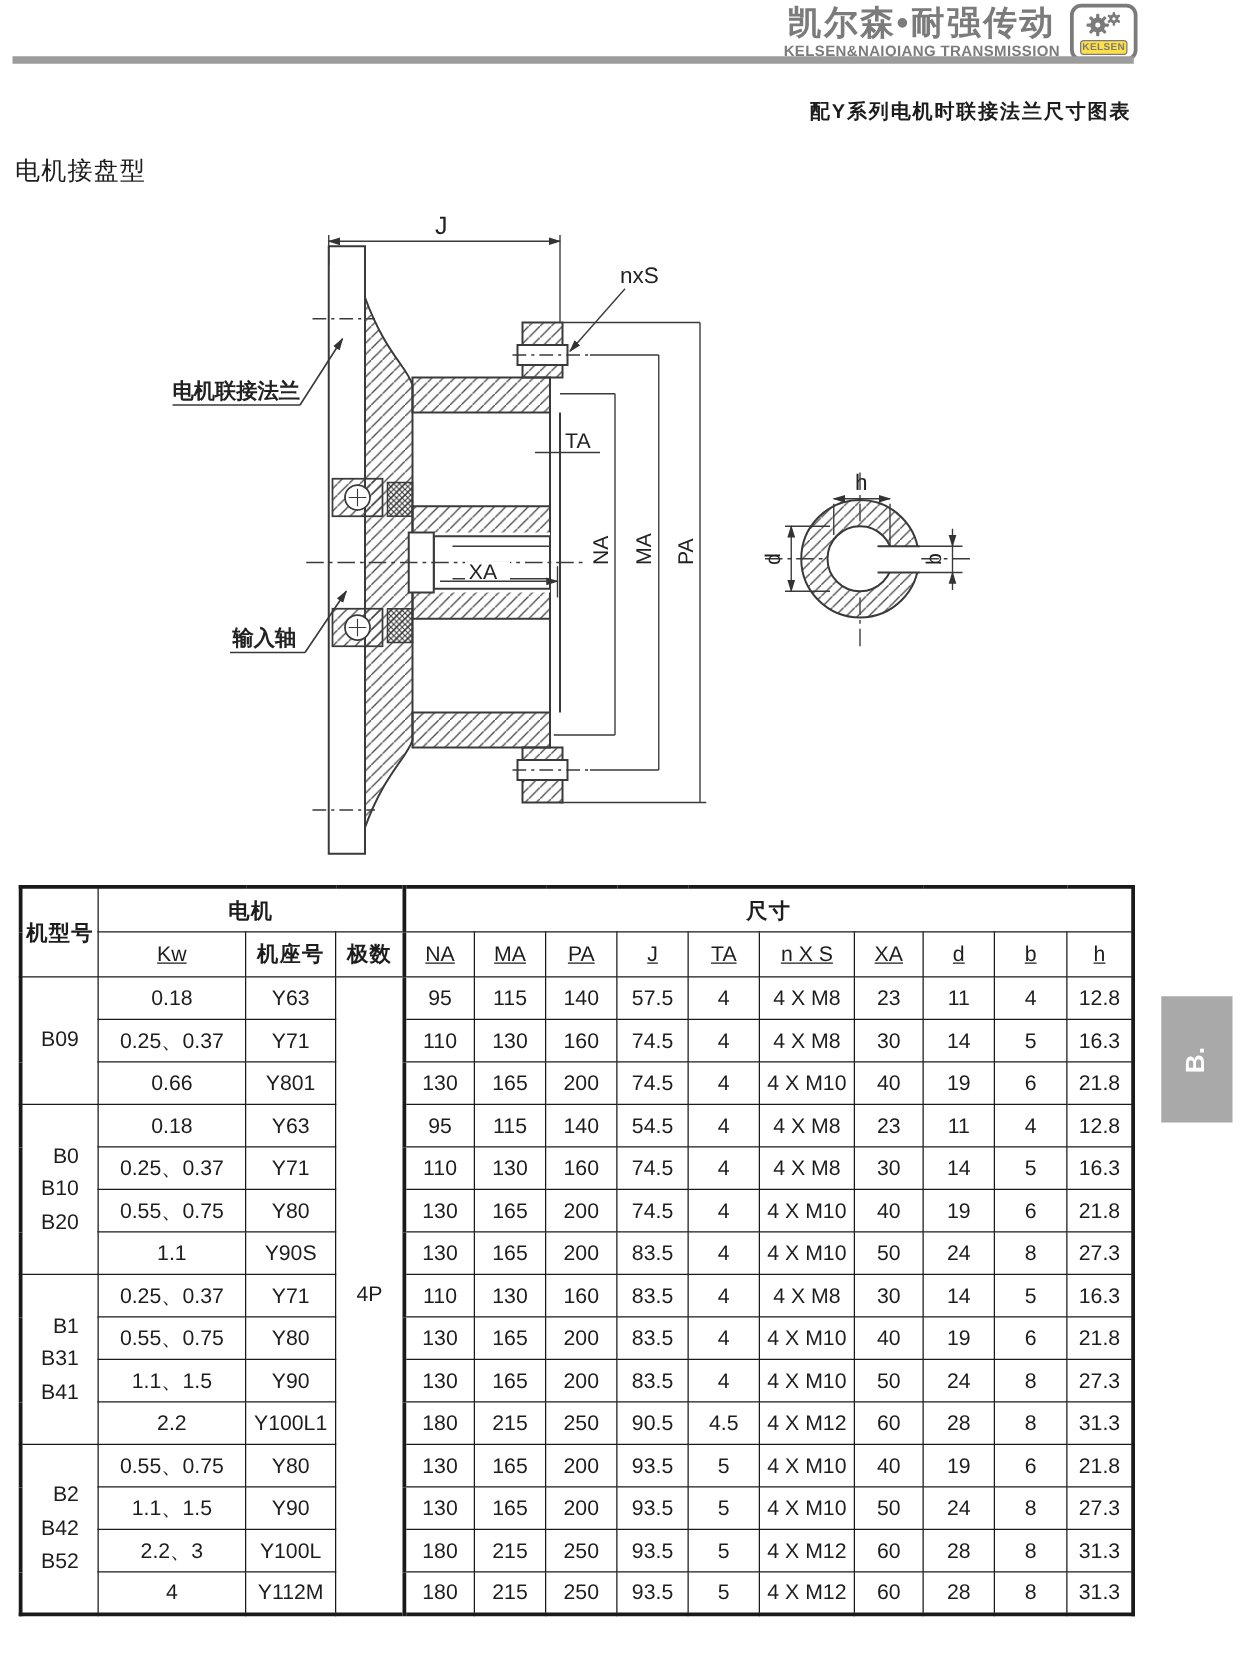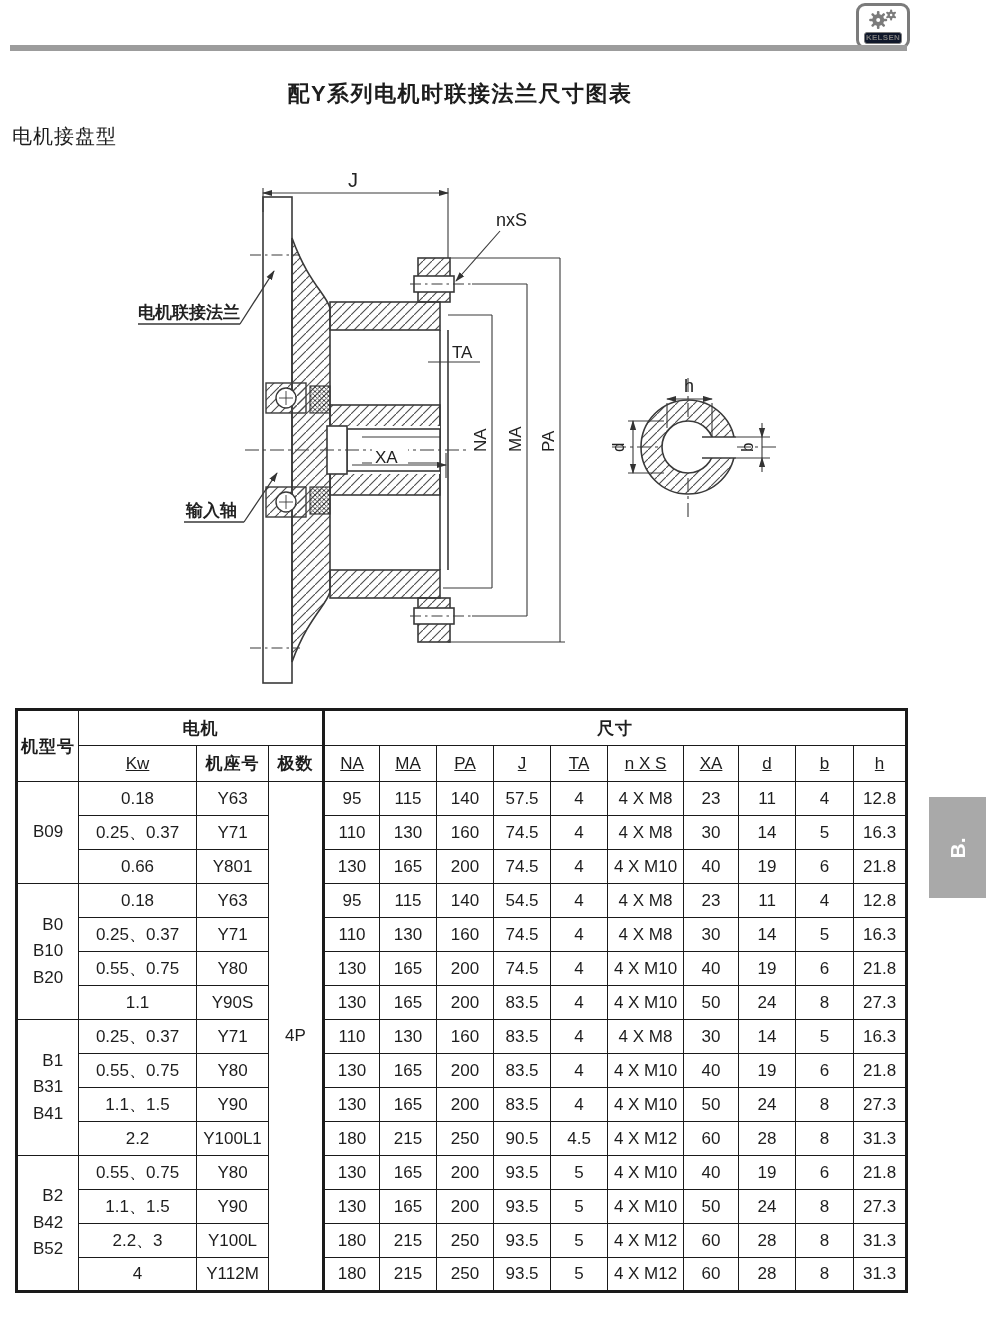--- a/index.html
+++ b/index.html
@@ -8,26 +8,26 @@
 
   
   .brand{position:absolute;top:3px;right:90px;display:flex;align-items:center;gap:8px;}
   .brand-text{text-align:center;color:#7b7b7b;}
   .brand-cn{font-size:27px;font-weight:700;letter-spacing:2px;line-height:1.05;white-space:nowrap;}
   .brand-en{font-size:12px;font-weight:700;letter-spacing:0.3px;margin-top:1px;white-space:nowrap;}
   .logo{width:48px;height:40px;border:3px solid #7b7b7b;border-radius:9px;position:relative;
         display:flex;align-items:flex-end;justify-content:center;background:#fff;}
   .logo svg{position:absolute;top:2px;left:5px;}
   .logo-text{font-size:8px;font-weight:700;color:#7b7b7b;border:1.5px solid #7b7b7b;border-radius:3px;
-             padding:0 1px;line-height:1.25;background:#0f172a;margin-bottom:2px;letter-spacing:0.3px;}
+             padding:0 1px;line-height:1.25;background:#fde047;margin-bottom:2px;letter-spacing:0.3px;}
   .rule{position:absolute;left:10px;top:45px;width:897px;height:6px;background:#9c9c9c;}
 
   
-  .title{position:absolute;top:79px;left:15px;width:890px;text-align:center;
-         font-size:22px;font-weight:700;letter-spacing:1.5px;}
+  .title{position:absolute;top:79px;left:15px;width:890px;text-align:right;
+         font-size:16px;font-weight:700;letter-spacing:1.5px;}
   .subtitle{position:absolute;top:123px;left:12px;font-size:20px;font-weight:400;letter-spacing:1px;}
 
   
   .diagram{position:absolute;left:130px;top:165px;width:660px;height:535px;}
   .diagram text{font-family:"Liberation Sans","DejaVu Sans",sans-serif;fill:#222;}
   .cn-label{font-weight:700;}
 
   
   table.spec{border-collapse:collapse;position:absolute;left:15px;top:708px;width:890px;
              table-layout:fixed;border:3px solid #1a1a1a;}
@@ -48,20 +48,24 @@
   
   .pageno{position:absolute;top:1310px;left:0;width:920px;text-align:center;
           font-family:"Liberation Serif","DejaVu Serif",serif;font-size:21px;color:#222;}
 </style>
 </head>
 <body>
 
 <div class="page">
 
   <div class="brand">
+    <div class="brand-text">
+      <div class="brand-cn">凯尔森•耐强传动</div>
+      <div class="brand-en">KELSEN&amp;NAIQIANG TRANSMISSION</div>
+    </div>
     <div class="logo">
       <svg width="38" height="24" viewBox="0 0 38 24">
         <g fill="#7b7b7b">
           <g>
             <rect x="12.9" y="3" width="2.6" height="18" rx="1"></rect>
             <rect x="12.9" y="3" width="2.6" height="18" rx="1" transform="rotate(45 14.2 12)"></rect>
             <rect x="12.9" y="3" width="2.6" height="18" rx="1" transform="rotate(90 14.2 12)"></rect>
             <rect x="12.9" y="3" width="2.6" height="18" rx="1" transform="rotate(135 14.2 12)"></rect>
             <circle cx="14.2" cy="12" r="6"></circle>
           </g>

